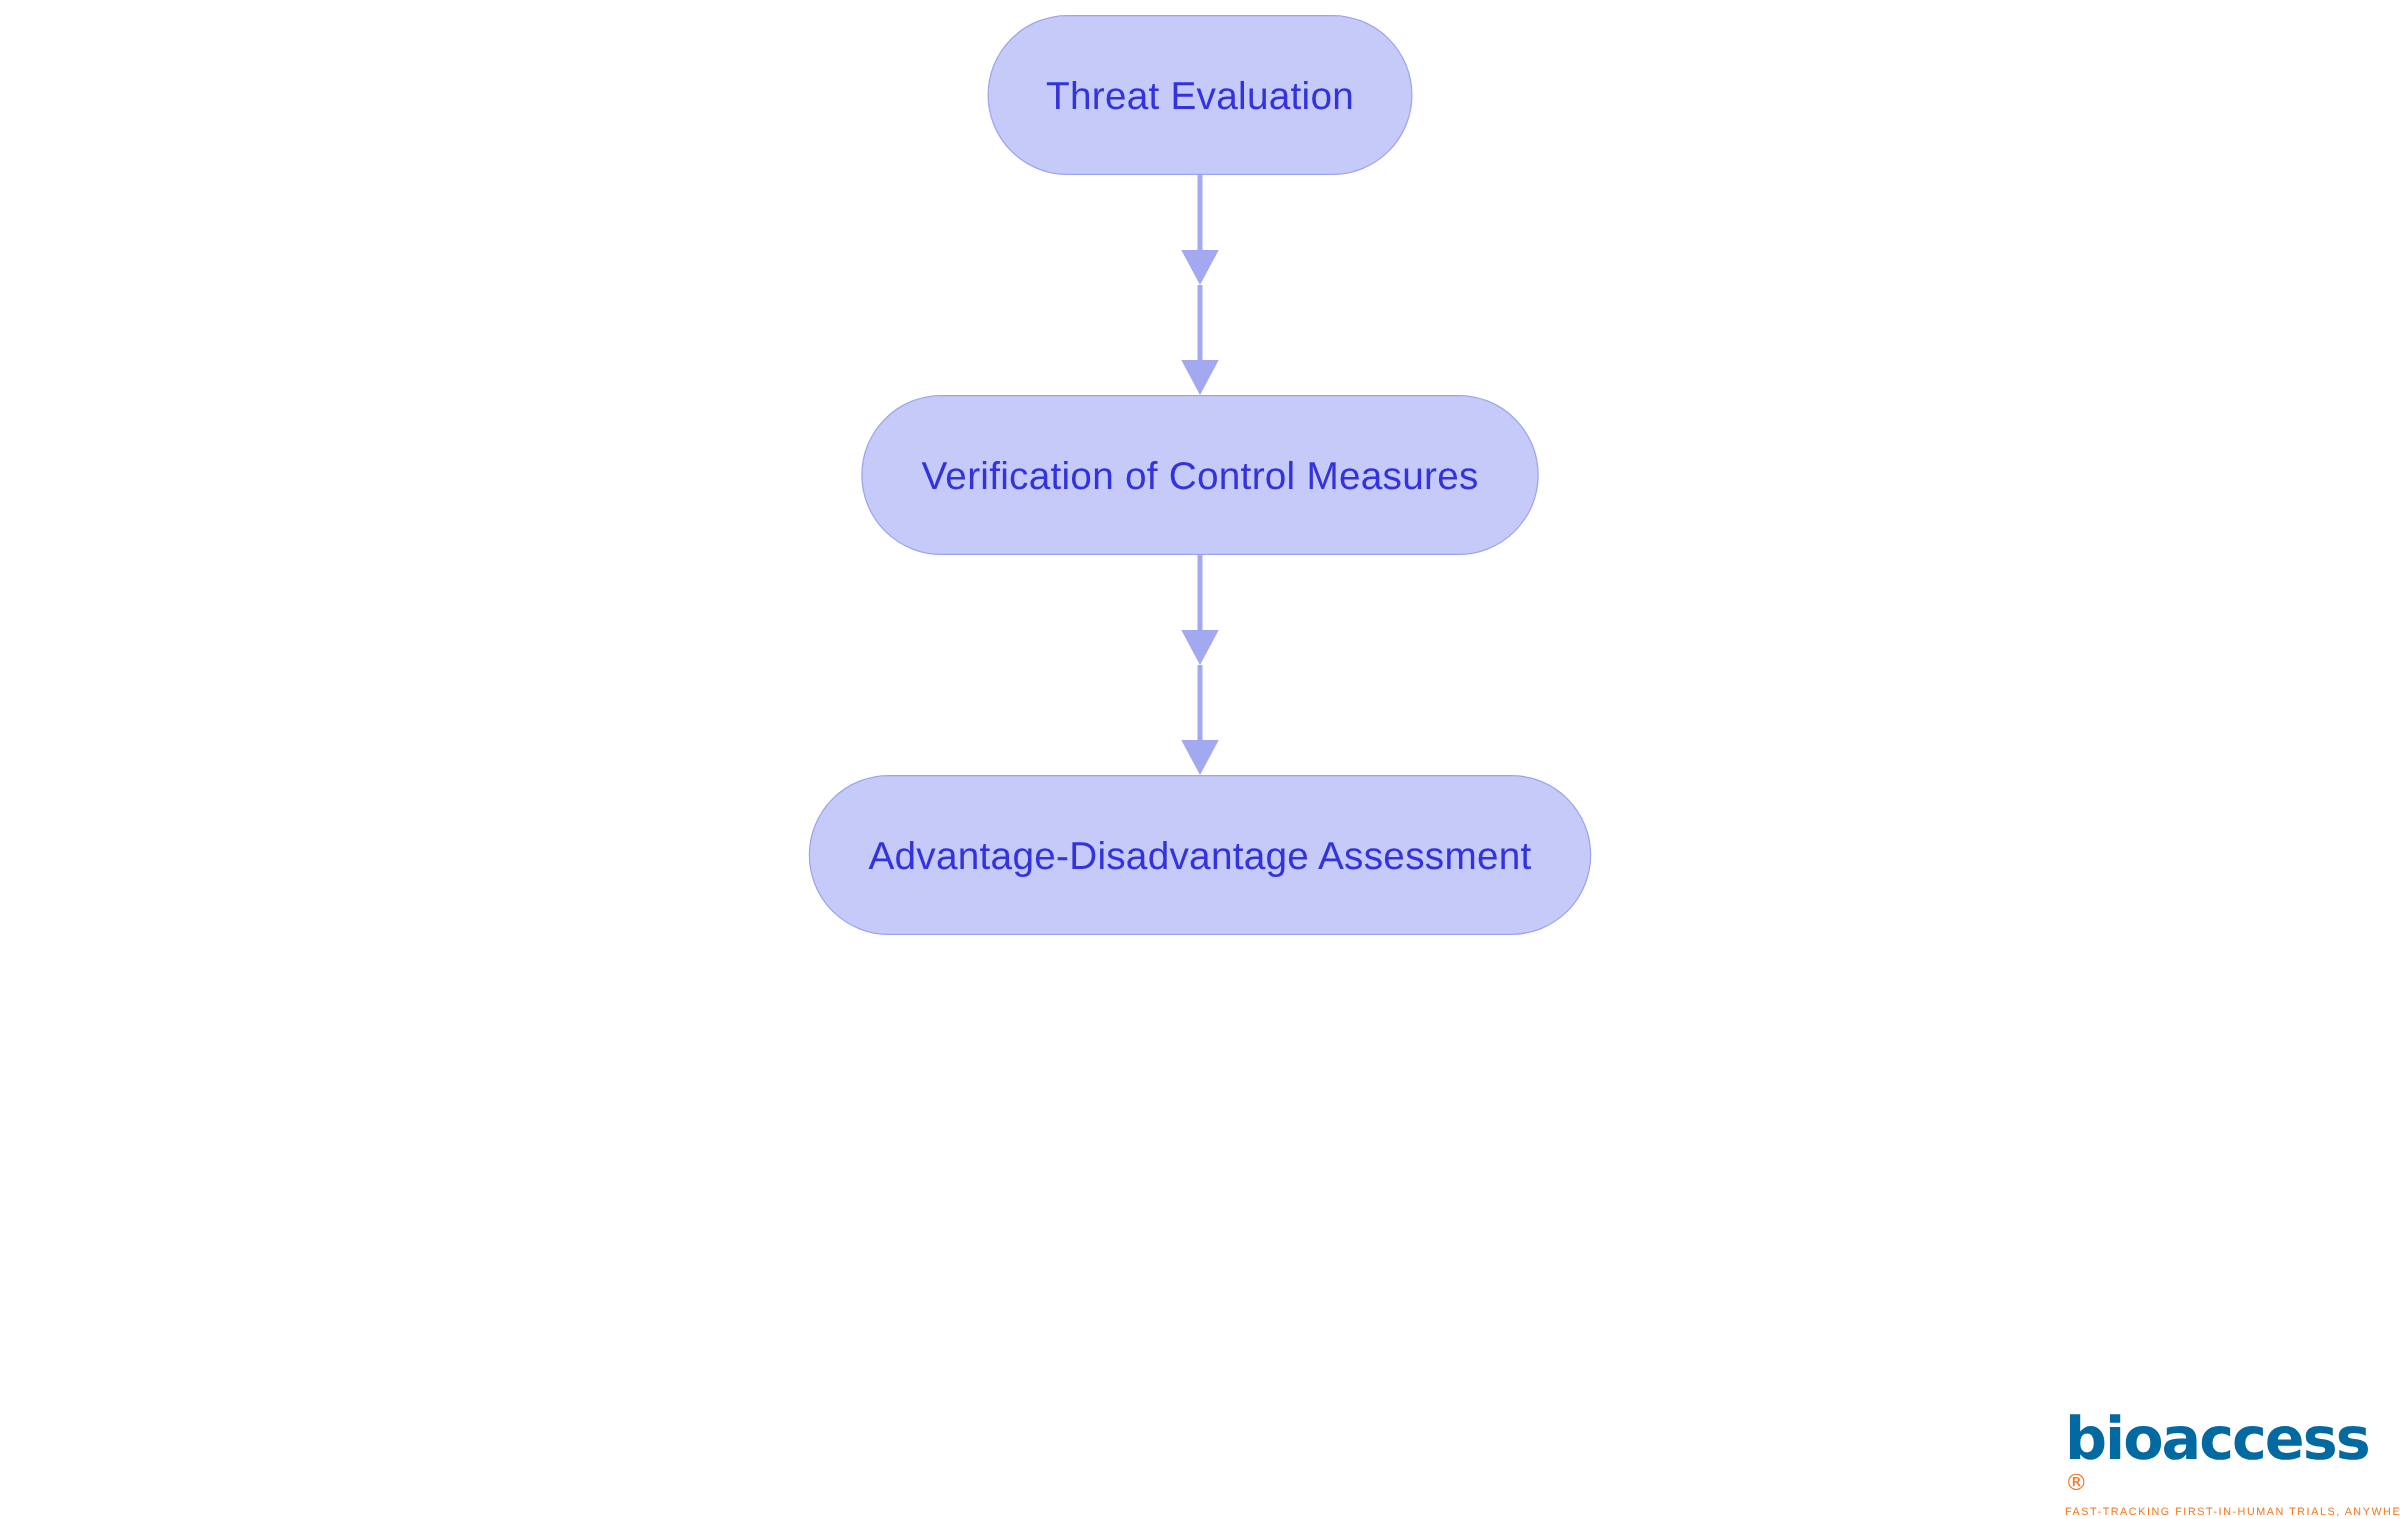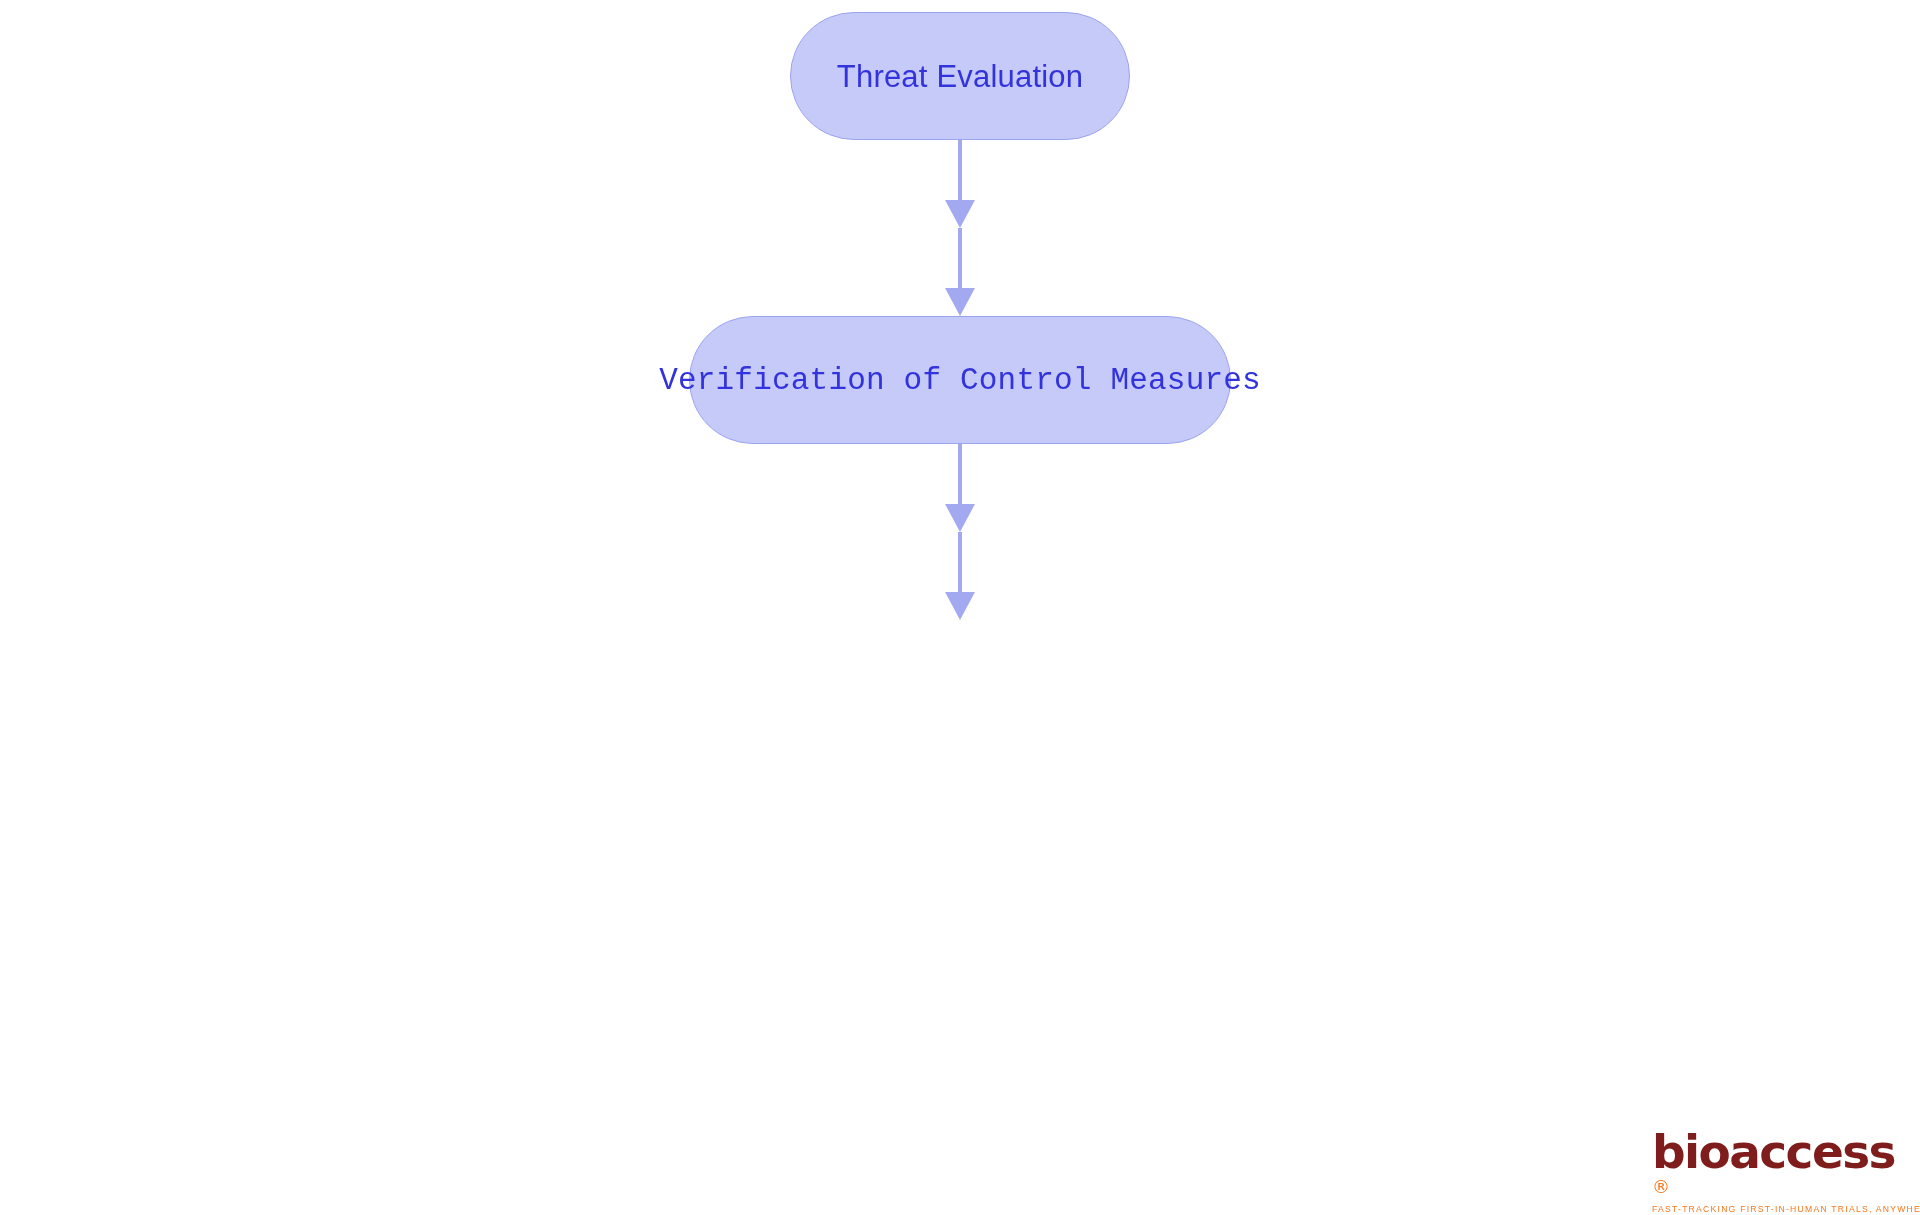--- a/index.html
+++ b/index.html
@@ -89,21 +89,21 @@
     width: 0;
     height: 0;
     border-left: 15px solid transparent;
     border-right: 15px solid transparent;
     border-top: 28px solid #a3a9f0;
   }
 
   
   .w1 { width: 340px; }
   .w2 { width: 530px; }
-  .w3 { width: 542px; font-family: Liberation Mono, monospace; }
+  .w3 { width: 542px; }
   .w4 { width: 492px; }
   .w5 { width: 626px; }
 
   
   .flow { padding-top: 12px; }
 
   
   #logo {
     position: absolute;
     left: 1652px;
@@ -111,21 +111,21 @@
     width: 240px;
     height: 70px;
     color: #f7761a;
   }
   .logo-word {
     font-family: "DejaVu Sans", sans-serif;
     font-weight: bold;
     font-size: 47px;
     line-height: 52px;
     letter-spacing: -1.6px;
-    color: #7f1d1d;
+    color: #0369a1;
     display: inline-block;
   }
   .logo-reg {
     font-family: "DejaVu Sans", sans-serif;
     font-size: 18px;
     vertical-align: super;
     line-height: 1;
     color: #f7761a;
   }
   .logo-tag {
@@ -171,20 +171,25 @@
       <div class="stem"></div>
       <div class="head"></div>
     </div>
 
 
     <div class="connector">
       <div class="stem"></div>
       <div class="head"></div>
     </div>
 
+    <div class="node-row">
+      <div class="node w5">
+        <span class="node-label">Advantage-Disadvantage Assessment</span>
+      </div>
+    </div>
 
   </div>
 
   <div id="logo">
     <div>
       <span class="logo-word">bioaccess</span><span class="logo-reg">®</span>
     </div>
     <div class="logo-tag">FAST-TRACKING FIRST-IN-HUMAN TRIALS, ANYWHERE</div>
   </div>
 

